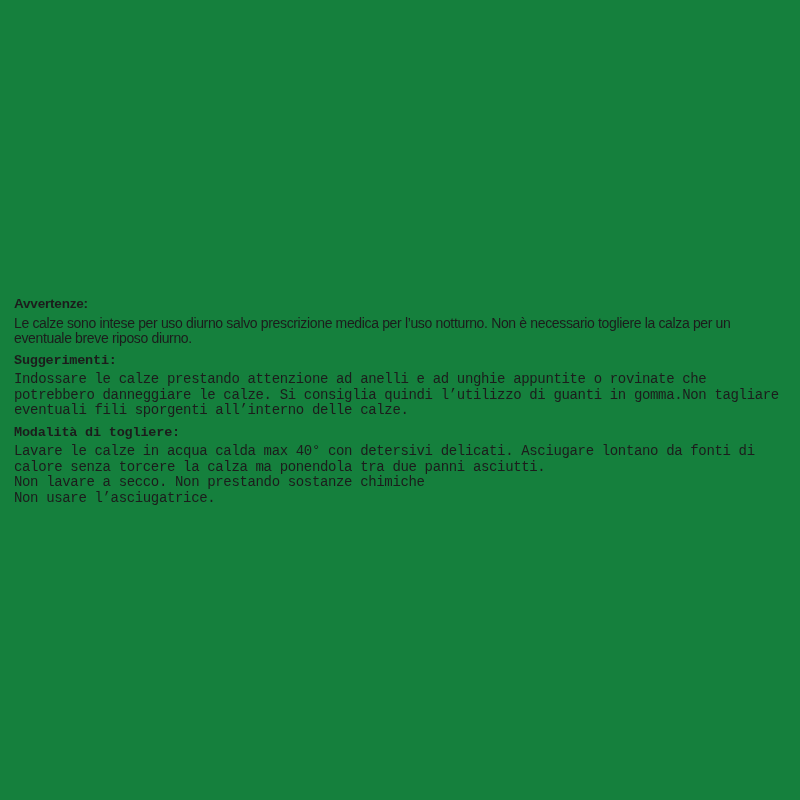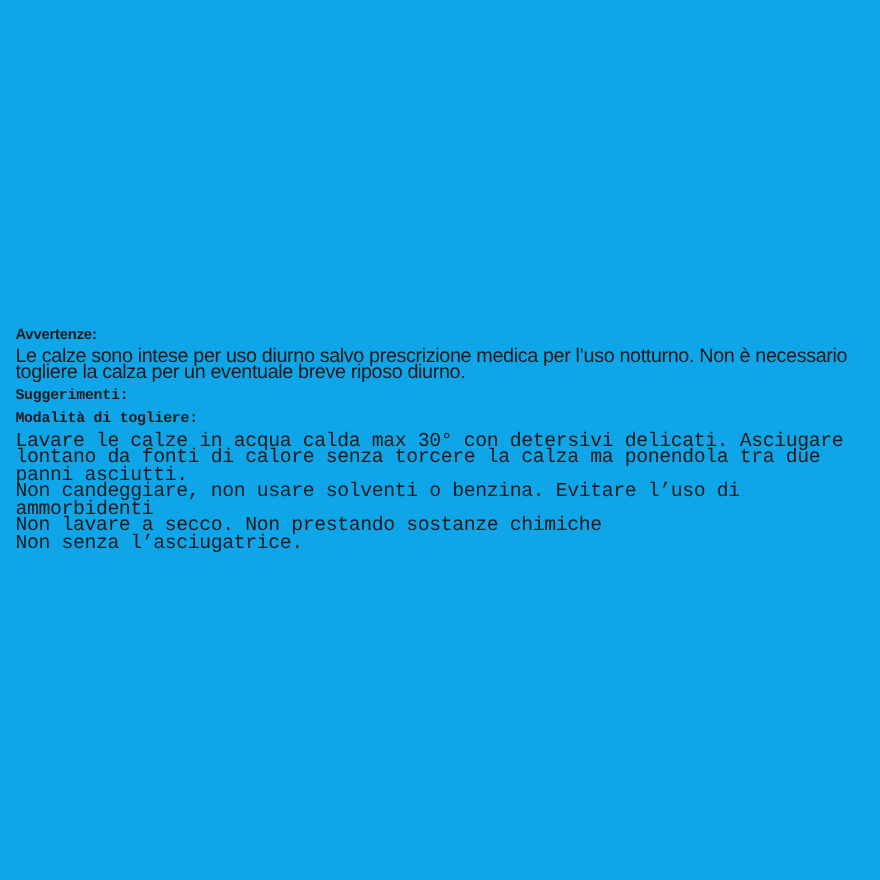--- a/index.html
+++ b/index.html
@@ -10,60 +10,60 @@
     height: 800px;
     background: #ffffff;
     font-family: "Liberation Sans", sans-serif;
     color: #1c1c1c;
     overflow: hidden;
   }
   .page {
     width: 800px;
     height: 800px;
     padding: 296px 14px 12px 14px;
-    background: #0ea5e9;
+    background: #15803d;
   }
   .content {
     width: 772px;
   }
   .section + .section {
     margin-top: 6px;
     font-family: Liberation Mono, monospace;
   }
   .section-heading {
     margin: 0 0 4px 0;
     font-size: 13.5px;
     font-weight: bold;
     line-height: 15.5px;
     letter-spacing: -0.2px;
   }
   .section-paragraph {
     margin: 0;
-    font-size: 18px;
+    font-size: 14px;
     line-height: 15.5px;
     letter-spacing: -0.35px;
   }
 </style>
 </head>
 <body>
 
 <div class="page">
   <div class="content">
 
     <div class="section">
       <h3 class="section-heading">Avvertenze:</h3>
       <p class="section-paragraph">Le calze sono intese per uso diurno salvo prescrizione medica per l’uso notturno. Non è necessario togliere la calza per un eventuale breve riposo diurno.</p>
     </div>
 
     <div class="section">
       <h3 class="section-heading">Suggerimenti:</h3>
+      <p class="section-paragraph">Indossare le calze prestando attenzione ad anelli e ad unghie appuntite o rovinate che potrebbero danneggiare le calze. Si consiglia quindi l’utilizzo di guanti in gomma.Non tagliare eventuali fili sporgenti all’interno delle calze.</p>
     </div>
 
     <div class="section">
       <h3 class="section-heading">Modalità di togliere:</h3>
-      <p class="section-paragraph">Lavare le calze in acqua calda max 30° con detersivi delicati. Asciugare lontano da fonti di calore senza torcere la calza ma ponendola tra due panni asciutti.</p>
-      <p class="section-paragraph">Non candeggiare, non usare solventi o benzina. Evitare l’uso di ammorbidenti</p>
+      <p class="section-paragraph">Lavare le calze in acqua calda max 40° con detersivi delicati. Asciugare lontano da fonti di calore senza torcere la calza ma ponendola tra due panni asciutti.</p>
       <p class="section-paragraph">Non lavare a secco. Non prestando sostanze chimiche</p>
-      <p class="section-paragraph">Non senza l’asciugatrice.</p>
+      <p class="section-paragraph">Non usare l’asciugatrice.</p>
     </div>
 
   </div>
 </div>
 
 </body></html>

